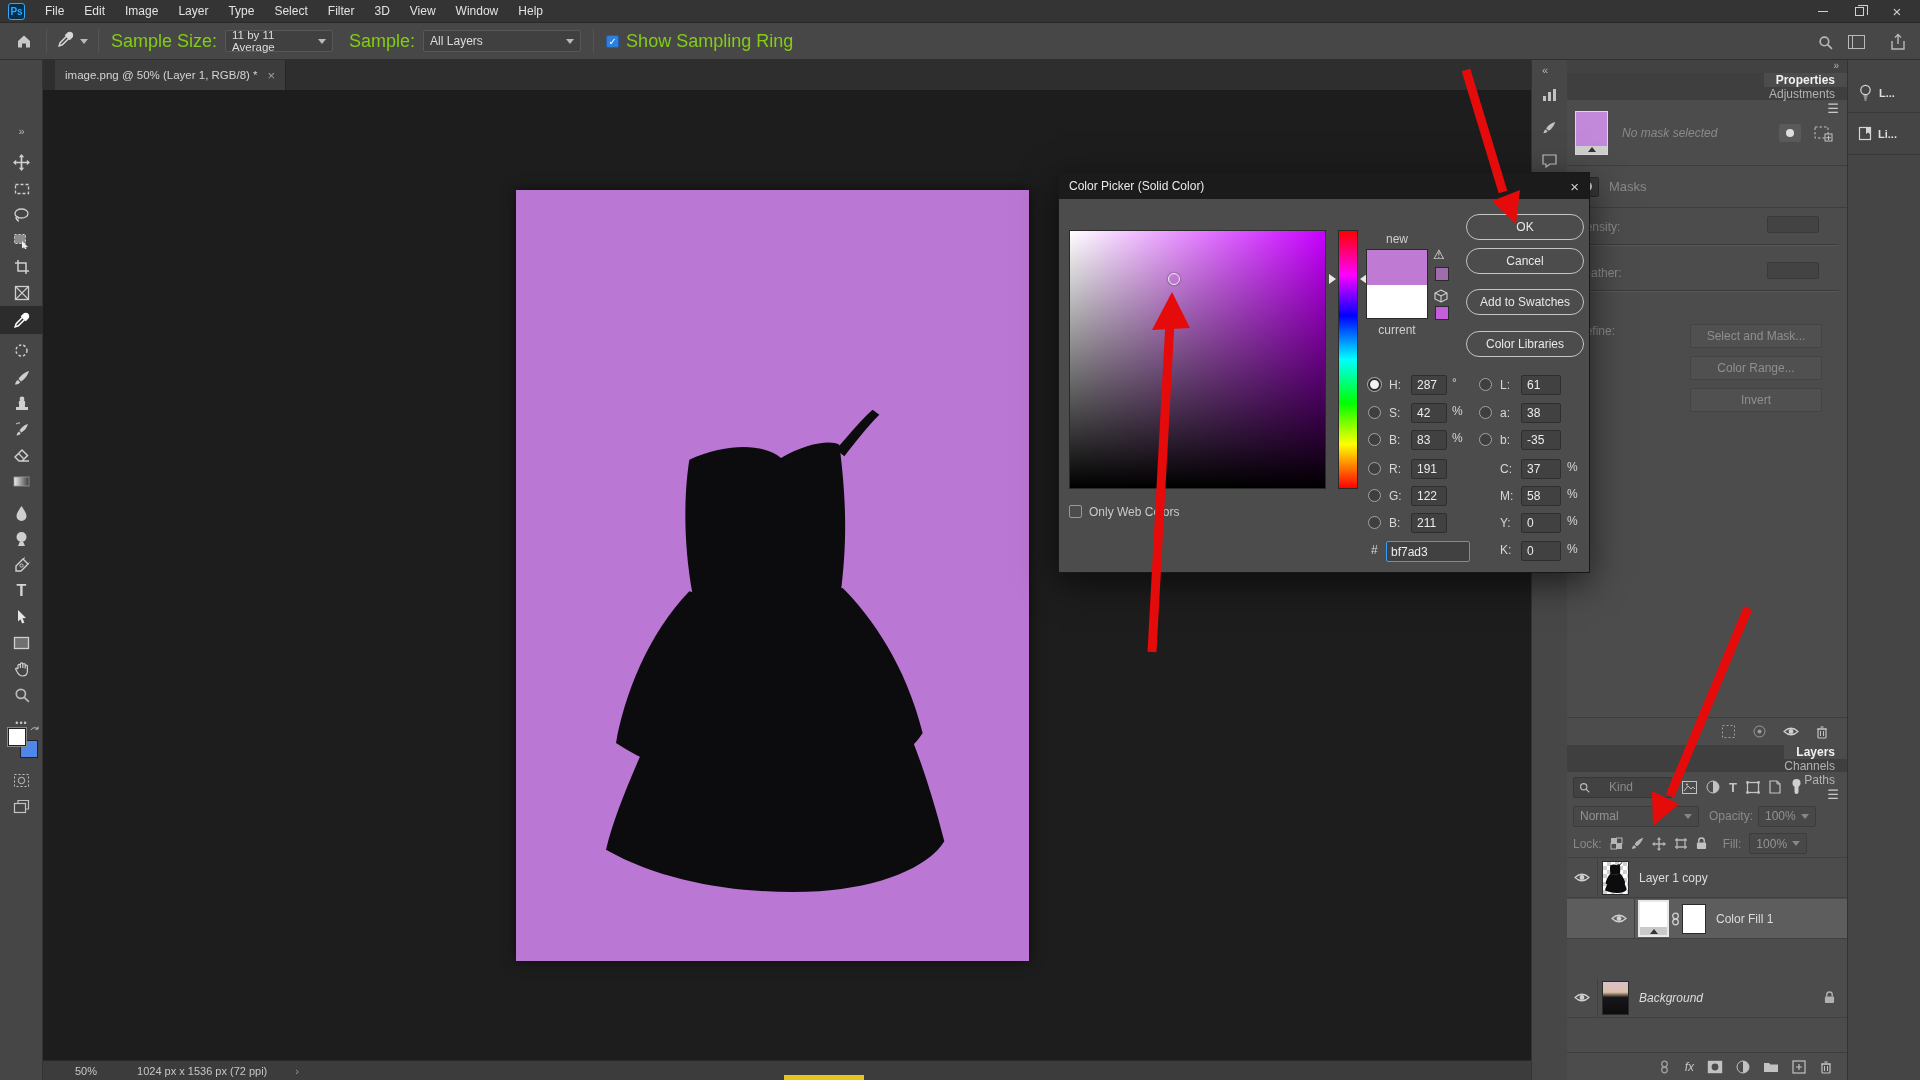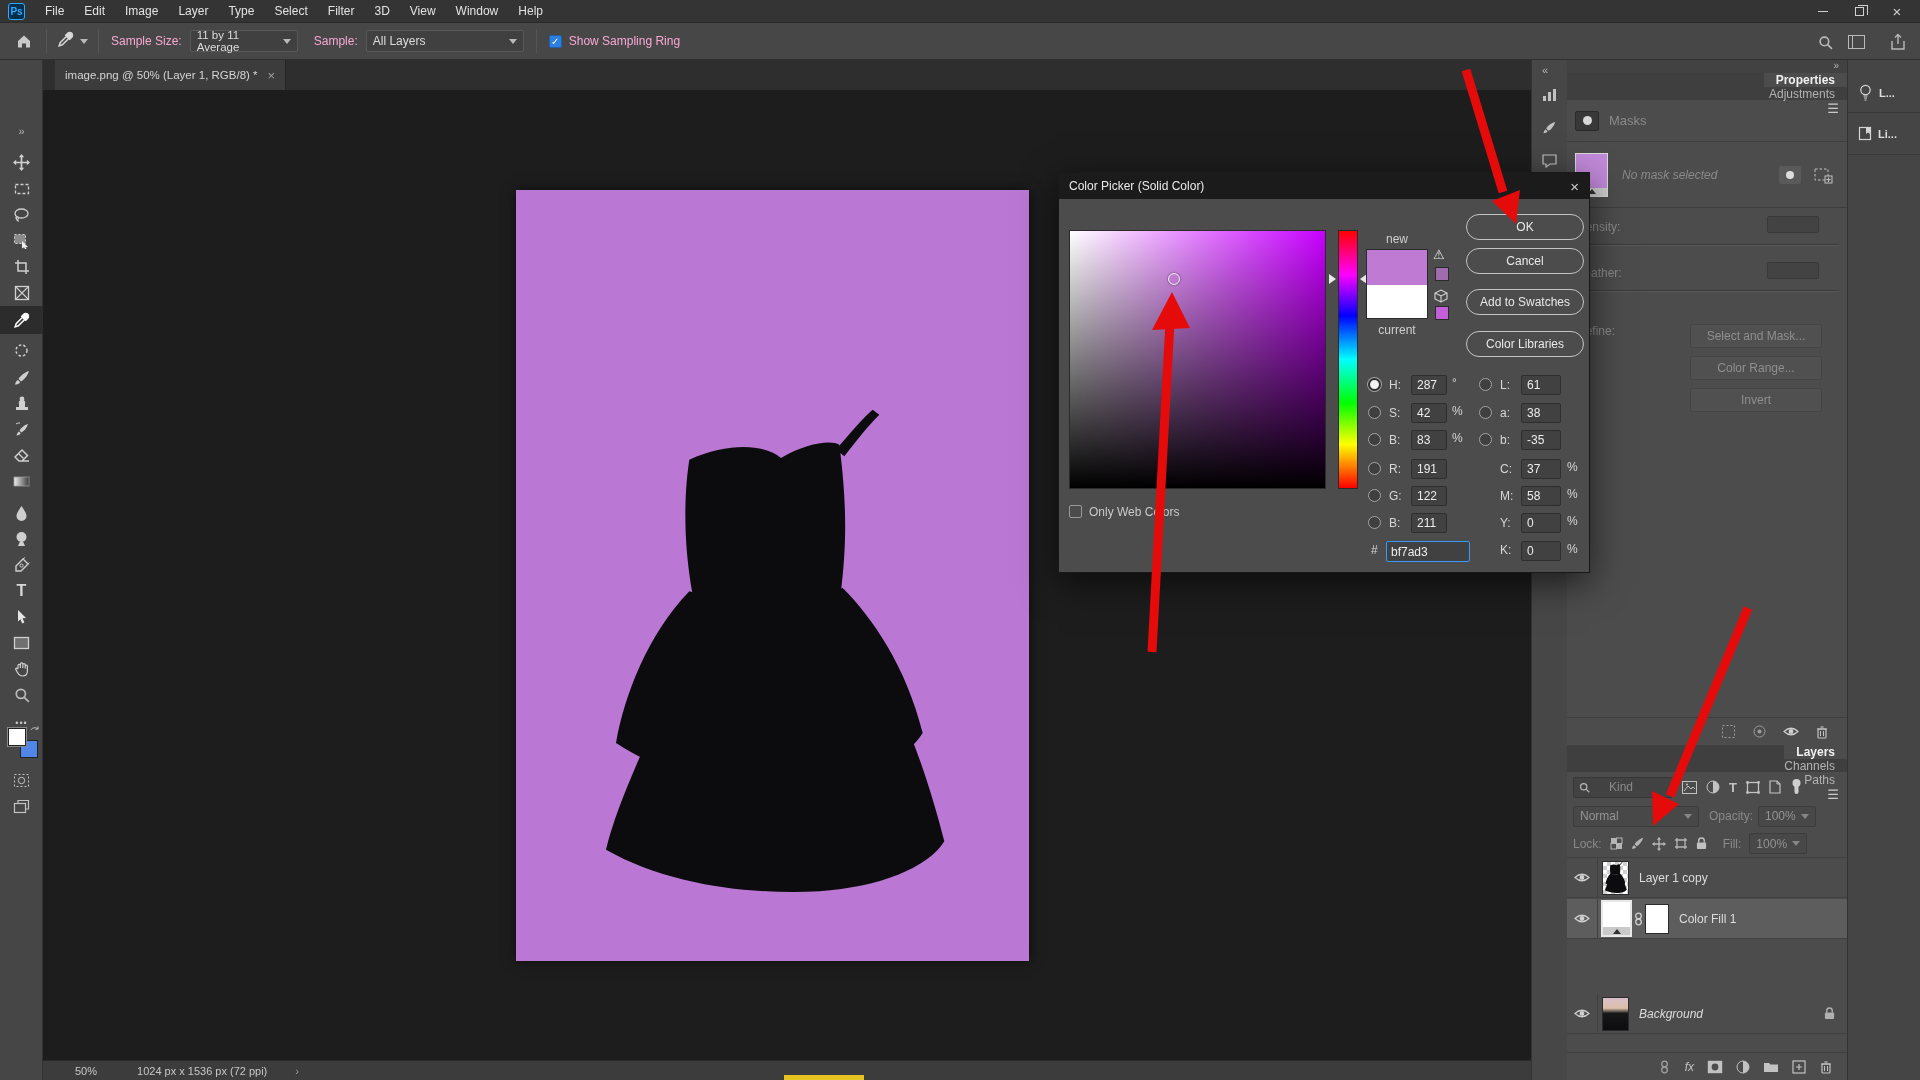--- a/index.html
+++ b/index.html
@@ -19,21 +19,21 @@
   .menubar { left:0; top:0; width:1920px; height:22px; background:#343434; display:flex; align-items:center; z-index:5;}
   .ps-logo { width:17px; height:17px; margin-left:8px; background:#00304b; border:1px solid #31a8ff; border-radius:3px;
              color:#31a8ff; font-size:10px; font-weight:bold; display:flex; align-items:center; justify-content:center; }
   .menu-item { padding:16px 10px; height:22px; display:flex; align-items:center; color:#e2e2e2; font-size:12px; cursor:default; }
   .winctl { position:absolute; top:0; height:22px; width:30px; display:flex; align-items:center; justify-content:center; color:#d0d0d0; }
   .minline { width:10px; height:1px; background:#d0d0d0; }
   .restore-box { width:9px; height:9px; border:1px solid #d0d0d0; position:relative; }
   .restore-box:before { content:""; position:absolute; left:2px; top:-3px; width:9px; height:9px; border:1px solid #d0d0d0; border-left:none; border-bottom:none; }
 
   .optionsbar { left:0; top:22px; width:1920px; height:38px; background:#474747; border-top:1px solid #2a2a2a; border-bottom:1px solid #2f2f2f; z-index:5; }
-  .opt-label { color:#f9a8d4; font-size:12px; }
+  .opt-label { color:#84cc16; font-size:18px; }
   .opt-drop { height:22px; background:#404040; border:1px solid #585858; border-radius:2px; color:#dcdcdc; display:flex; align-items:center; padding:0 6px; font-size:12px; }
   .chev { width:0; height:0; border-left:4px solid transparent; border-right:4px solid transparent; border-top:5px solid #b9b9b9; }
   .vsep { width:1px; height:24px; background:#3a3a3a; border-right:1px solid #555; }
   .chk { width:13px; height:13px; background:#2d7fe0; border:1px solid #1f5faa; border-radius:2px; color:#fff; font-size:10px; display:flex; align-items:center; justify-content:center; }
   .chk-empty { width:13px; height:13px; background:transparent; border:1px solid #9a9a9a; border-radius:2px; }
 
   
   .toolbar { left:0; top:60px; width:43px; height:1020px; background:#464646; border-right:1px solid #333; z-index:4; }
   .tool { position:absolute; left:0; width:43px; height:25px; display:flex; align-items:center; justify-content:center; color:#d2d2d2; }
   .tool svg { display:block; }
@@ -62,21 +62,21 @@
   .ptab.active { background:#4c4c4c; color:#f0f0f0; font-weight:bold; }
   .hamb { margin-left:auto; margin-right:8px; color:#c9c9c9; font-size:13px; align-self:center;}
   .dim { color:#8a8a8a; }
   .pill-disabled { background:#505050; border:1px solid #444; color:#8f8f8f; font-size:12px; display:flex; align-items:center; justify-content:center; border-radius:2px; }
   .slider-line { height:2px; background:#3a3a3a; border-bottom:1px solid #585858; }
   .valbox-dis { background:#434343; border:1px solid #393939; border-radius:2px; }
   .dropbox-dis { background:#484848; border:1px solid #3c3c3c; border-radius:2px; color:#939393; font-size:12px; display:flex; align-items:center; padding:0 6px; }
 
   
   .layer-row { position:absolute; left:0; width:280px; height:40px; border-bottom:1px solid #404040; display:flex; align-items:center; }
-  .layer-row.sel { background:#5d5d5d; }
+  .layer-row.sel { background:#5d5d5d;padding-left:37px; }
   .eyecell { width:31px; height:40px; display:flex; align-items:center; justify-content:center; border-right:1px solid #404040; }
   .checker { background-color:#fff;
      background-image: linear-gradient(45deg,#cfcfcf 25%,transparent 25%,transparent 75%,#cfcfcf 75%),
                        linear-gradient(45deg,#cfcfcf 25%,#ffffff 25%,#ffffff 75%,#cfcfcf 75%);
      background-size:8px 8px; background-position:0 0,4px 4px; }
   .lthumb { width:27px; height:34px; margin-left:4px; border:1px solid #2b2b2b; position:relative; overflow:hidden; }
   .lname { margin-left:10px; font-size:12px; color:#dcdcdc; }
 
   
   .dialog { left:1058px; top:172px; width:532px; height:401px; background:#4c4c4c; border:1px solid #181818; box-shadow:0 10px 34px rgba(0,0,0,.6); z-index:50; }
@@ -396,42 +396,42 @@
 <div class="ab panel" style="left:1567px; top:60px; width:280px; height:685px">
   <div style="height:13px; background:#424242; position:relative">
     <span style="position:absolute; right:8px; top:0; font-size:10px; color:#b5b5b5">»</span>
   </div>
   <div class="ptabs">
     <div class="ptab active">Properties</div>
     <div class="ptab">Adjustments</div>
     <span class="hamb">☰</span>
   </div>
 
-  <div class="ctr" style="height:42px; border-bottom:1px solid #3e3e3e; padding-left:8px">
-    <div style="width:24px; height:20px; background:#383838; border:1px solid #2a2a2a; border-radius:2px; display:flex; align-items:center; justify-content:center">
-      <div style="width:9px; height:9px; border-radius:50%; background:#d8d8d8"></div>
-    </div>
-    <span class="dim" style="margin-left:10px; font-size:13px">Masks</span>
-  </div>
-
   <div class="ctr" style="height:66px; border-bottom:1px solid #3e3e3e; padding:0 8px; position:relative">
     <div style="width:33px; height:44px; border:1px solid #d9d9d9; background:#c289da; position:relative">
       <div style="position:absolute; left:0; bottom:0; width:100%; height:8px; background:#cfcfcf; display:flex; justify-content:center; align-items:center">
         <div style="width:0;height:0;border-left:4px solid transparent;border-right:4px solid transparent;border-bottom:5px solid #333"></div>
       </div>
     </div>
     <span class="dim" style="margin-left:14px; font-style:italic">No mask selected</span>
     <div style="position:absolute; right:46px; width:22px; height:18px; background:#5a5a5a; border-radius:2px; display:flex; align-items:center; justify-content:center">
       <div style="width:8px; height:8px; border-radius:50%; background:#dedede"></div>
     </div>
     <svg style="position:absolute; right:14px" width="20" height="18" viewBox="0 0 20 18">
       <rect x="2" y="3" width="13" height="11" fill="none" stroke="#c2c2c2" stroke-dasharray="2.5 2"></rect>
       <rect x="12" y="10" width="7" height="7" fill="#4c4c4c" stroke="#c2c2c2"></rect>
         <path d="M15.5 11.5 V16 M13.2 13.7 H17.8" stroke="#c2c2c2"></path>
     </svg>
+  </div>
+
+  <div class="ctr" style="height:42px; border-bottom:1px solid #3e3e3e; padding-left:8px">
+    <div style="width:24px; height:20px; background:#383838; border:1px solid #2a2a2a; border-radius:2px; display:flex; align-items:center; justify-content:center">
+      <div style="width:9px; height:9px; border-radius:50%; background:#d8d8d8"></div>
+    </div>
+    <span class="dim" style="margin-left:10px; font-size:13px">Masks</span>
   </div>
 
   <div style="position:relative; height:58px; padding-top:12px">
     <span class="dim" style="margin-left:10px">Density:</span>
     <div class="valbox-dis ab" style="right:28px; top:8px; width:52px; height:17px"></div>
     <div class="slider-line ab" style="left:8px; right:8px; top:36px"></div>
   </div>
 
   <div style="position:relative; height:58px">
     <span class="dim" style="margin-left:10px">Feather:</span>
@@ -569,21 +569,21 @@
           <div style="width:0;height:0;border-left:4px solid transparent;border-right:4px solid transparent;border-bottom:5px solid #333"></div>
         </div>
       </div>
       <svg width="9" height="14" viewBox="0 0 9 14" style="margin-left:2px">
         <circle cx="4.5" cy="4" r="2.8" fill="none" stroke="#cfcfcf" stroke-width="1.3"></circle>
           <circle cx="4.5" cy="10" r="2.8" fill="none" stroke="#cfcfcf" stroke-width="1.3"></circle>
       </svg>
       <div style="width:24px; height:30px; margin-left:2px; background:#ffffff; border:1px solid #2b2b2b"></div>
       <span class="lname">Color Fill 1</span>
     </div>
-    <div class="layer-row" style="top:136px">
+    <div class="layer-row" style="top:120px">
       <div class="eyecell">
           <svg width="16" height="11" viewBox="0 0 16 11">
             <use href="#sym-eye"></use>
           </svg>
         </div>
       <div class="lthumb" style="background:linear-gradient(180deg,#d9bfc9 0%,#dcc0a8 32%,#17171a 48%,#0c0c0e 100%)"></div>
       <span class="lname" style="font-style:italic">Background</span>
       <svg width="11" height="13" viewBox="0 0 12 14" style="margin-left:auto; margin-right:12px; opacity:.85">
           <use href="#sym-lock"></use>
         </svg>

